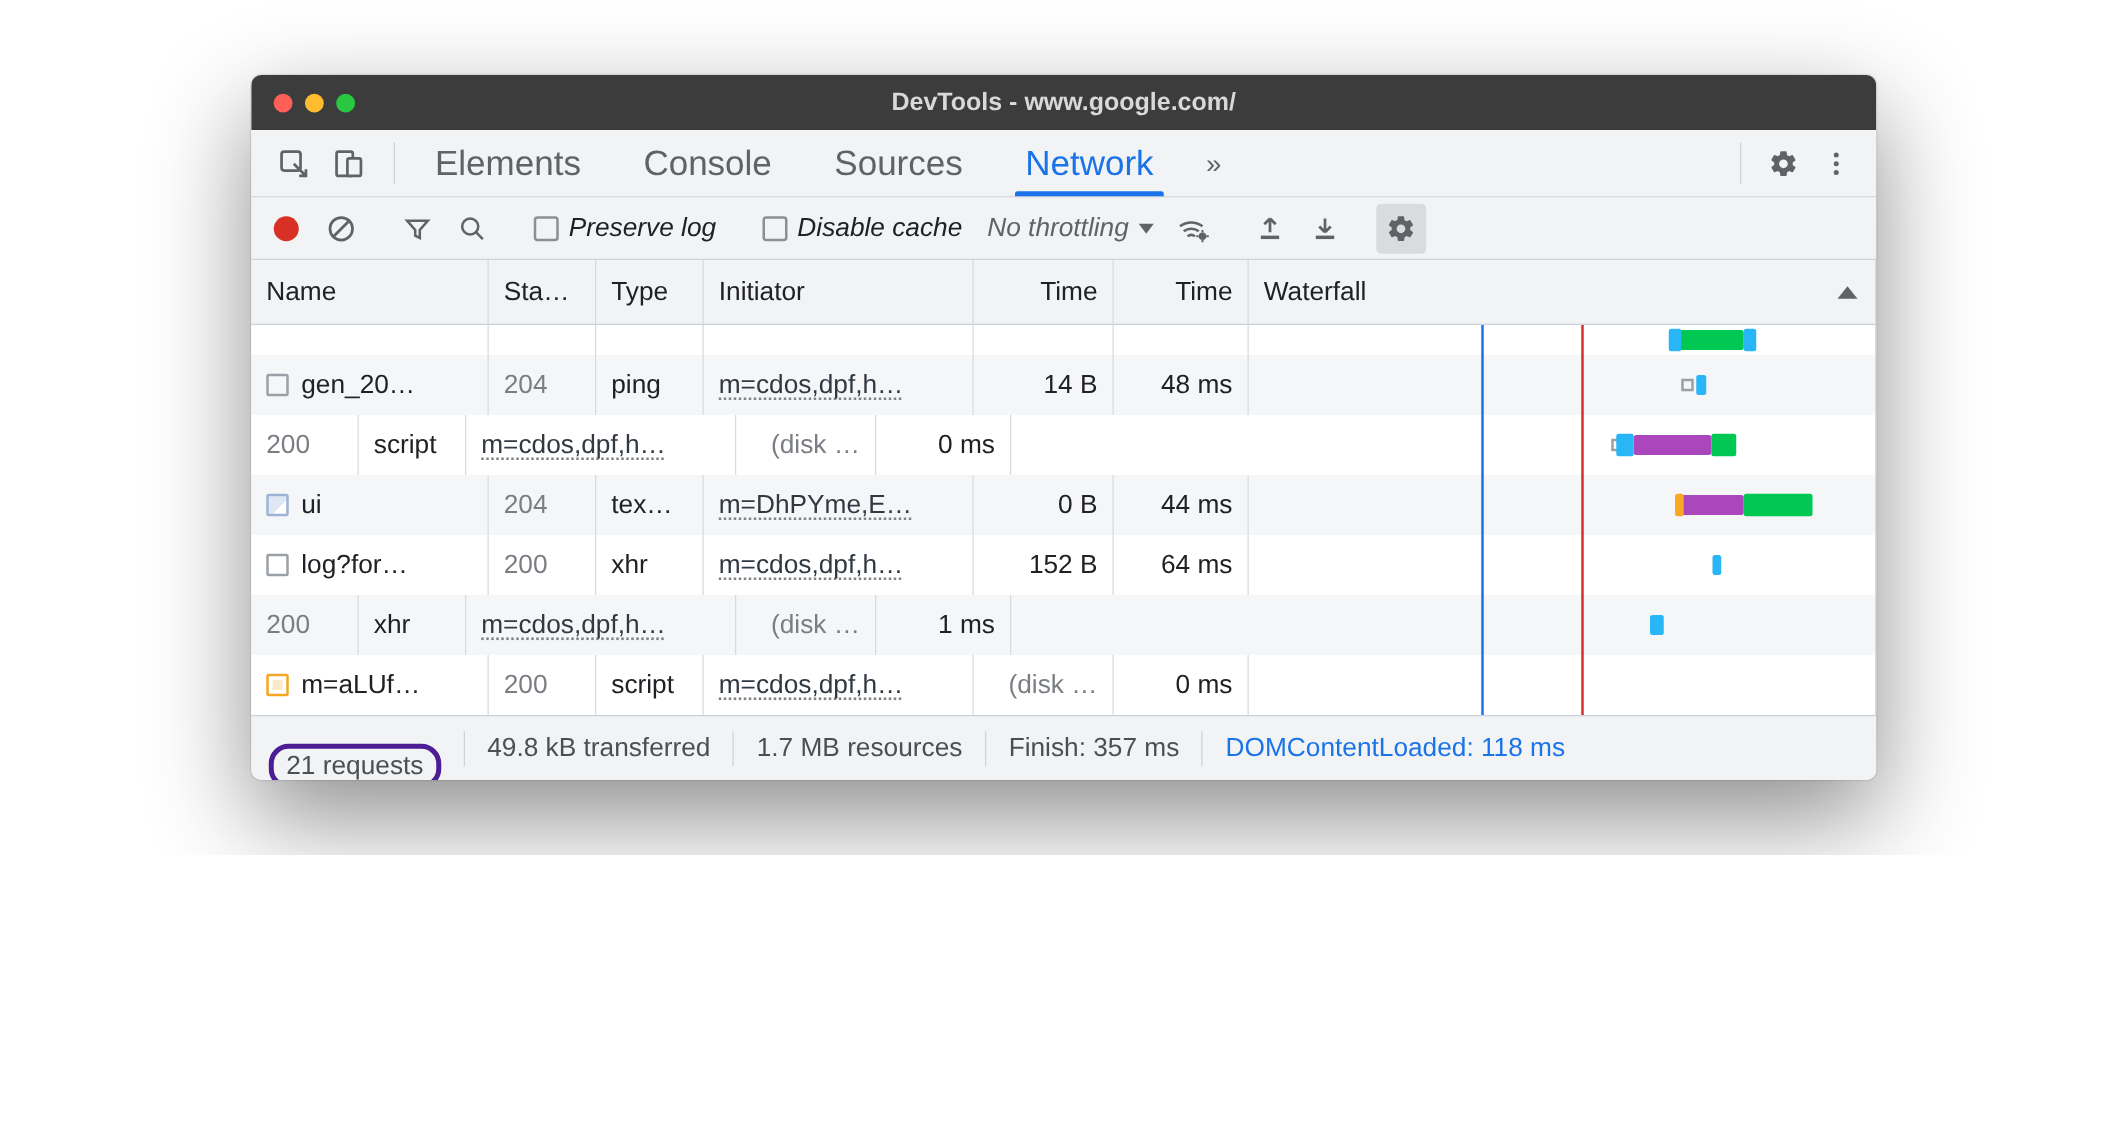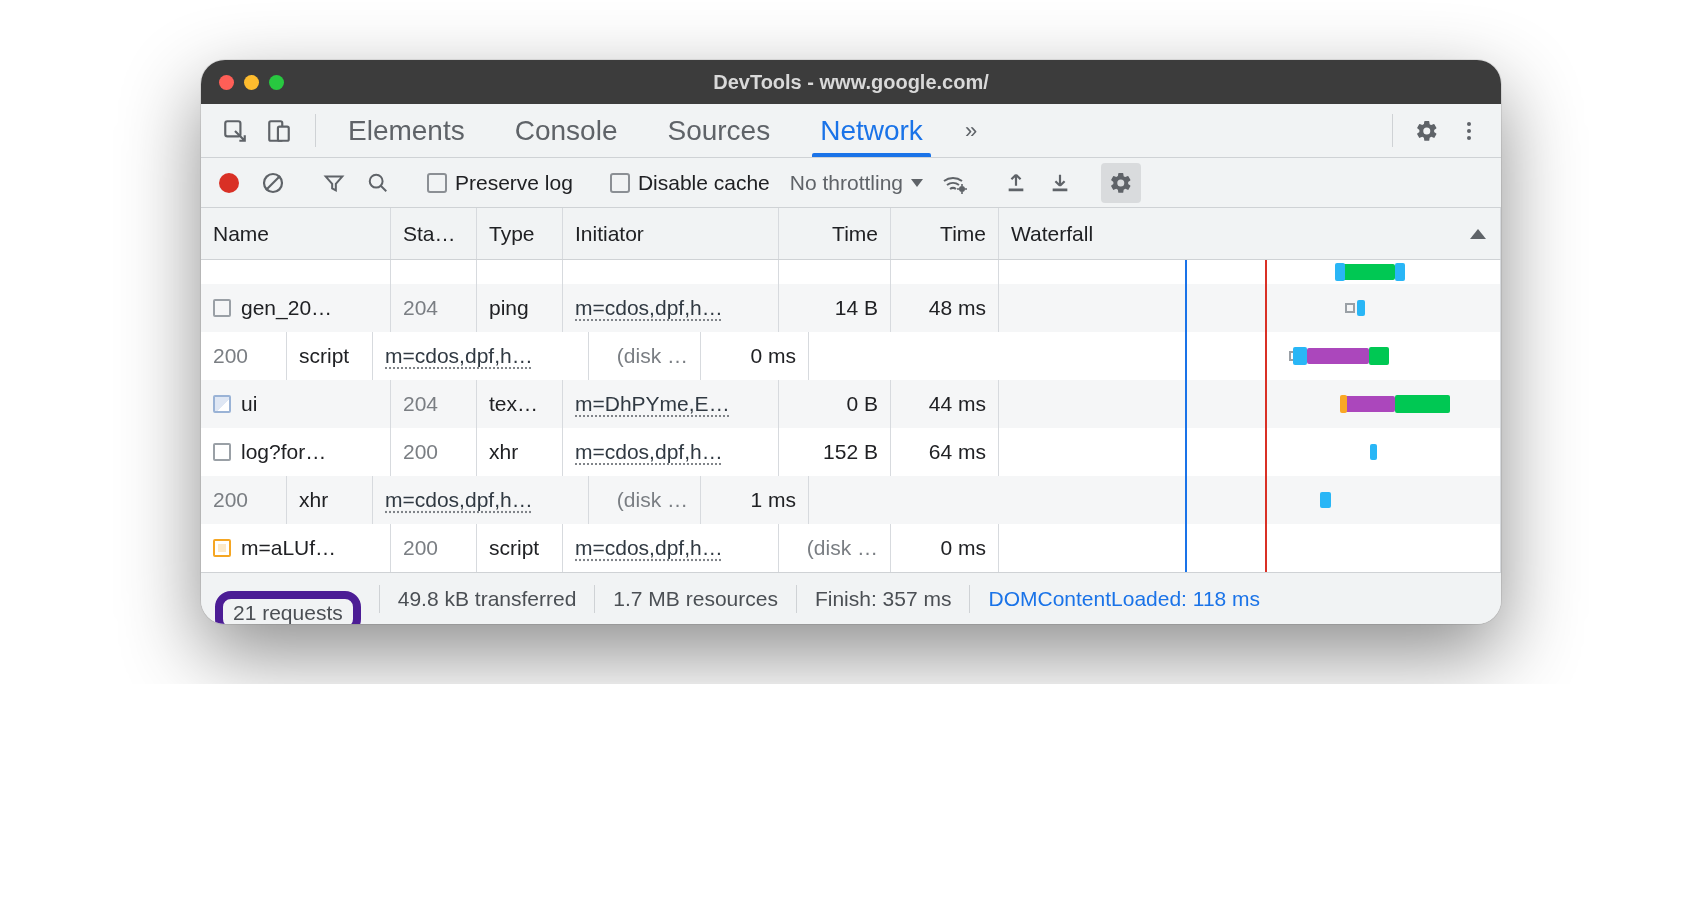--- a/index.html
+++ b/index.html
@@ -6,21 +6,21 @@
   body {
     font-family: -apple-system, BlinkMacSystemFont, "Segoe UI", Helvetica, Arial, sans-serif;
     background: #fff;
     display: flex;
     align-items: flex-start;
     justify-content: center;
     padding: 60px;
   }
   .window {
     width: 1300px;
-    border-radius: 24px;
+    border-radius: 8px;
     overflow: hidden;
     box-shadow: 0 30px 80px rgba(0,0,0,0.45), 0 0 0 1px rgba(0,0,0,0.08);
     background: #f1f3f4;
   }
   
   .titlebar {
     height: 44px;
     background: #3c3c3c;
     display: flex;
     align-items: center;
@@ -56,21 +56,21 @@
   .tab.active { color:#1a73e8; }
   .tab.active::after {
     content:""; position:absolute; left:14px; right:14px; bottom:0; height:4px;
     background:#1a73e8; border-radius:2px 2px 0 0;
   }
   .tab-overflow { display:flex; align-items:center; padding:0 14px; color:#5f6368; font-size:22px; cursor:pointer;}
   .right-icons { display:flex; align-items:center; gap:2px; padding:0 8px; }
   
   .net-toolbar {
     height: 50px; background:#f1f3f4; border-bottom:1px solid #cfd2d5;
-    display:flex; align-items:center; padding:0 8px; gap:4px;
+    display:flex; align-items:center; padding:0 8px; gap:4px;font-style:italic;
   }
   .record-dot { width:20px; height:20px; border-radius:50%; background:#d93025; display:inline-block; }
   .toolbar-check { display:flex; align-items:center; gap:8px; font-size:21px; color:#202124; padding:0 8px; }
   .toolbar-check .box { width:20px; height:20px; border:2px solid #8b8f94; border-radius:3px; }
   .throttle { display:flex; align-items:center; gap:8px; color:#5f6368; font-size:21px; padding:0 8px; cursor:pointer;}
   .caret-down { width:0;height:0;border-left:6px solid transparent;border-right:6px solid transparent;border-top:8px solid #5f6368; }
   
   .net-header {
     height:52px; display:flex; border-bottom:1px solid #cfd2d5; background:#f1f3f4;
     font-size:21px; color:#202124;
@@ -106,21 +106,21 @@
   .wf-line.blue { background:#1a73e8; left:37%; }
   .wf-line.red { background:#d93025; left:53%; }
   .wf-bar { position:absolute; height:16px; border-radius:2px; }
   
   .statusbar {
     height:52px; border-top:1px solid #cfd2d5; background:#f1f3f4;
     display:flex; align-items:center; font-size:21px; color:#4b4f54; padding:0 14px;
   }
   .statusbar .sep { width:1px; height:28px; background:#cfd2d5; margin:0 18px; }
   .status-pill {
-    border:8px solid #4c1d95; border-radius:16px; padding:2px 10px; color:#4b4f54;margin-top:28px;
+    border:4px solid #4c1d95; border-radius:16px; padding:2px 10px; color:#4b4f54;margin-top:28px;
   }
   .status-link { color:#1a73e8; }
   svg { display:block; }
 </style>
 </head>
 <body>
 
 <div class="window">
 
   <div class="titlebar">

